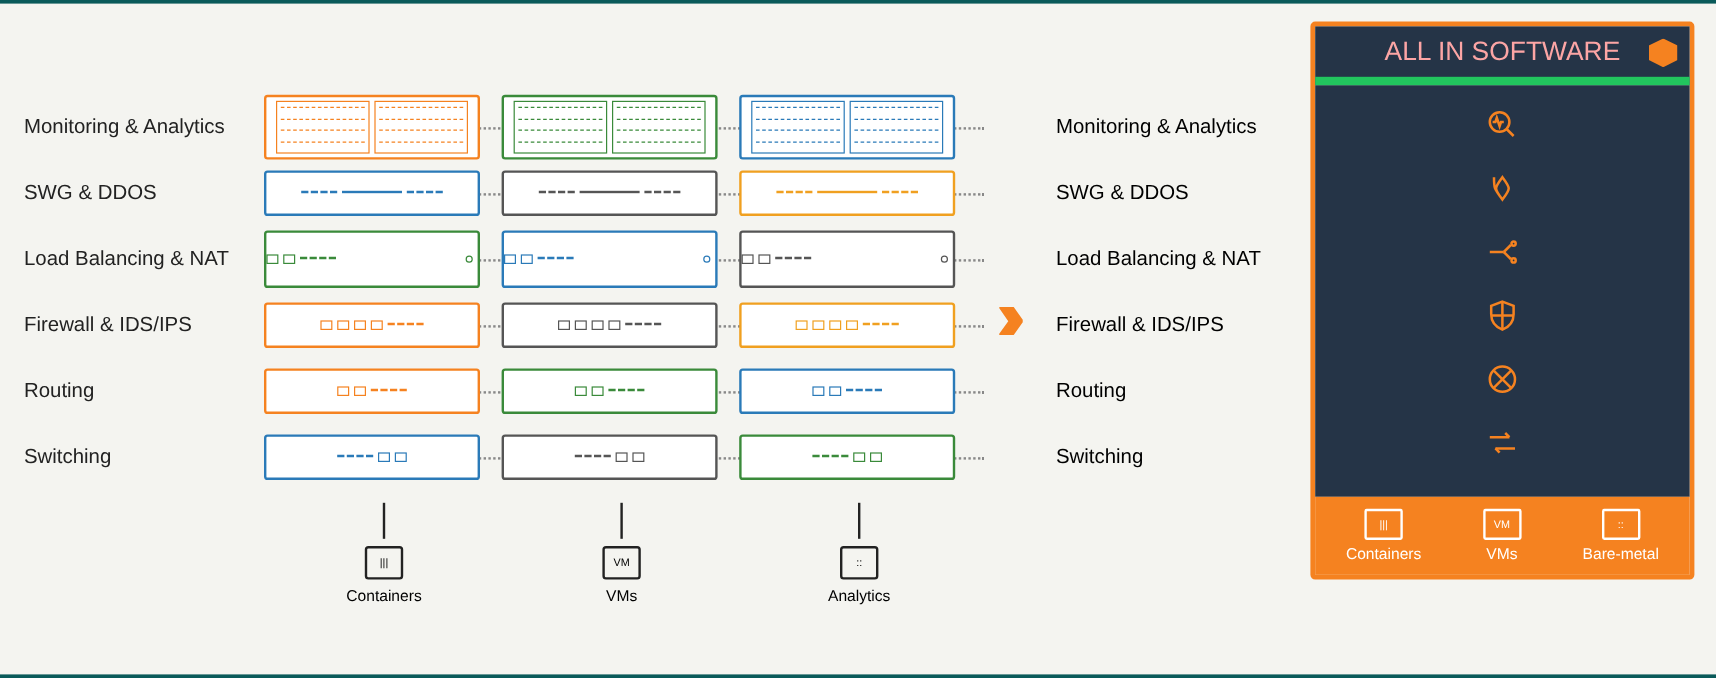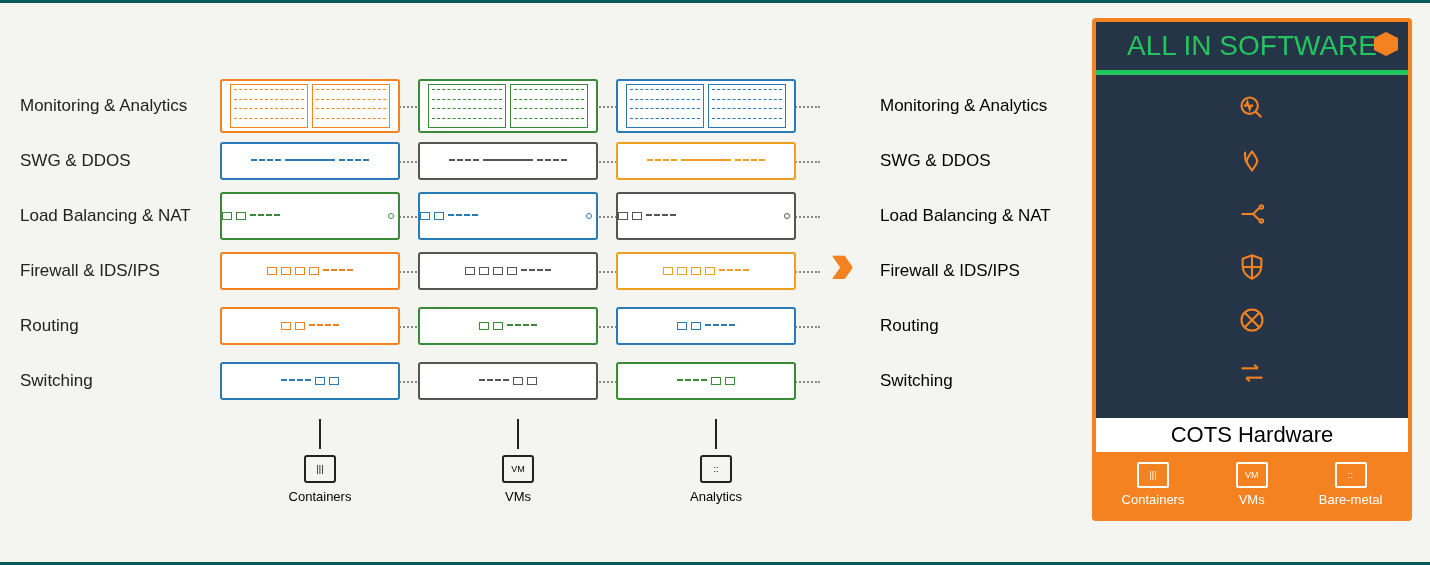--- a/index.html
+++ b/index.html
@@ -38,21 +38,21 @@
 
 
 .arrow { position:absolute; left:830px; top:225px; font-size:60px; color:#f58220; font-weight:bold; letter-spacing:-15px;}
 
 
 .right-labels { position:absolute; left:880px; top:75px; }
 .right-labels .rlbl { height:55px; font-size:17px; display:flex; align-items:center; }
 
 
 .panel { position:absolute; right:18px; top:15px; width:320px; border:4px solid #f58220; border-radius:4px; }
-.panel-header { background:#253447; color:#22c55e; text-align:center; padding:8px; font-size:28px; border-bottom:5px solid #22c55e; position:relative;}
+.panel-header { background:#253447; color:#fca5a5; text-align:center; padding:8px; font-size:22px; border-bottom:7px solid #22c55e; position:relative;}
 .panel-header .cube { position:absolute; right:10px; top:10px; width:24px; height:24px; background:#f58220; clip-path: polygon(50% 0%, 100% 25%, 100% 75%, 50% 100%, 0% 75%, 0% 25%);}
 .panel-body { background:#253447; padding:10px 0 15px; }
 .panel-row { height:53px; display:flex; align-items:center; justify-content:center; }
 .panel-row .icn { color:#f58220; font-size:26px; }
 .cots { background:#fff; text-align:center; font-size:22px; padding:4px; }
 .hw-row { background:#f58220; display:flex; justify-content:space-around; padding:10px 0; }
 .hw-item { color:#fff; text-align:center; font-size:13px; }
 .hw-item .hicn { width:32px; height:26px; border:2px solid #fff; border-radius:2px; margin:0 auto 4px; display:flex; align-items:center; justify-content:center; font-size:9px;}
 
 
@@ -311,19 +311,18 @@
         <span class="icn">
       <svg width="28" height="28" viewBox="0 0 24 24" fill="none" stroke="#f58220" stroke-width="1.8">
             <path d="M3 8h14"></path>
             <path d="M17 8l-3-3"></path>
             <path d="M21 16H7"></path>
             <path d="M7 16l3 3"></path>
           </svg>
     </span>
       </div>
   </div>
-  <div class="cots">COTS Hardware</div>
   <div class="hw-row">
     <div class="hw-item"><div class="hicn">|||</div><span>Containers</span></div>
     <div class="hw-item"><div class="hicn">VM</div><span>VMs</span></div>
     <div class="hw-item"><div class="hicn">::</div><span>Bare-metal</span></div>
   </div>
 </div>
 
 </body></html>

